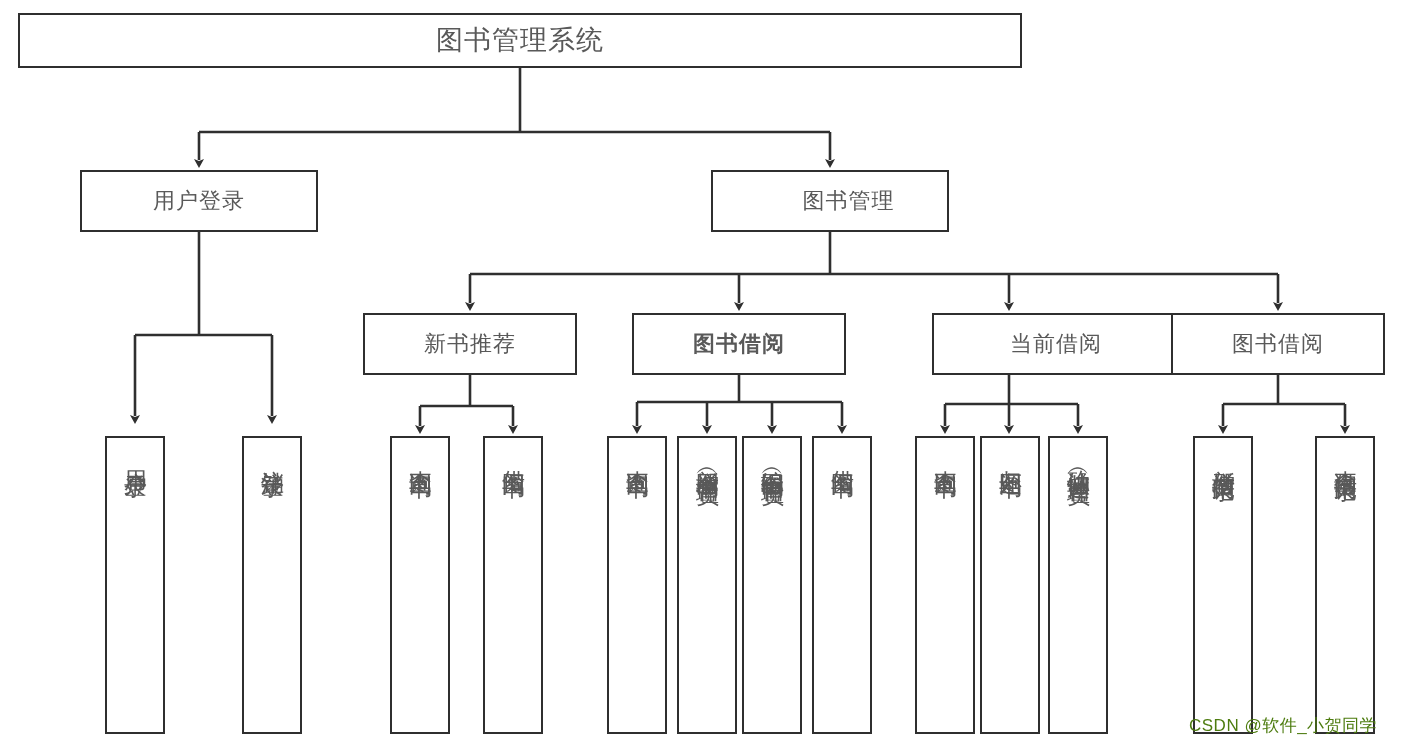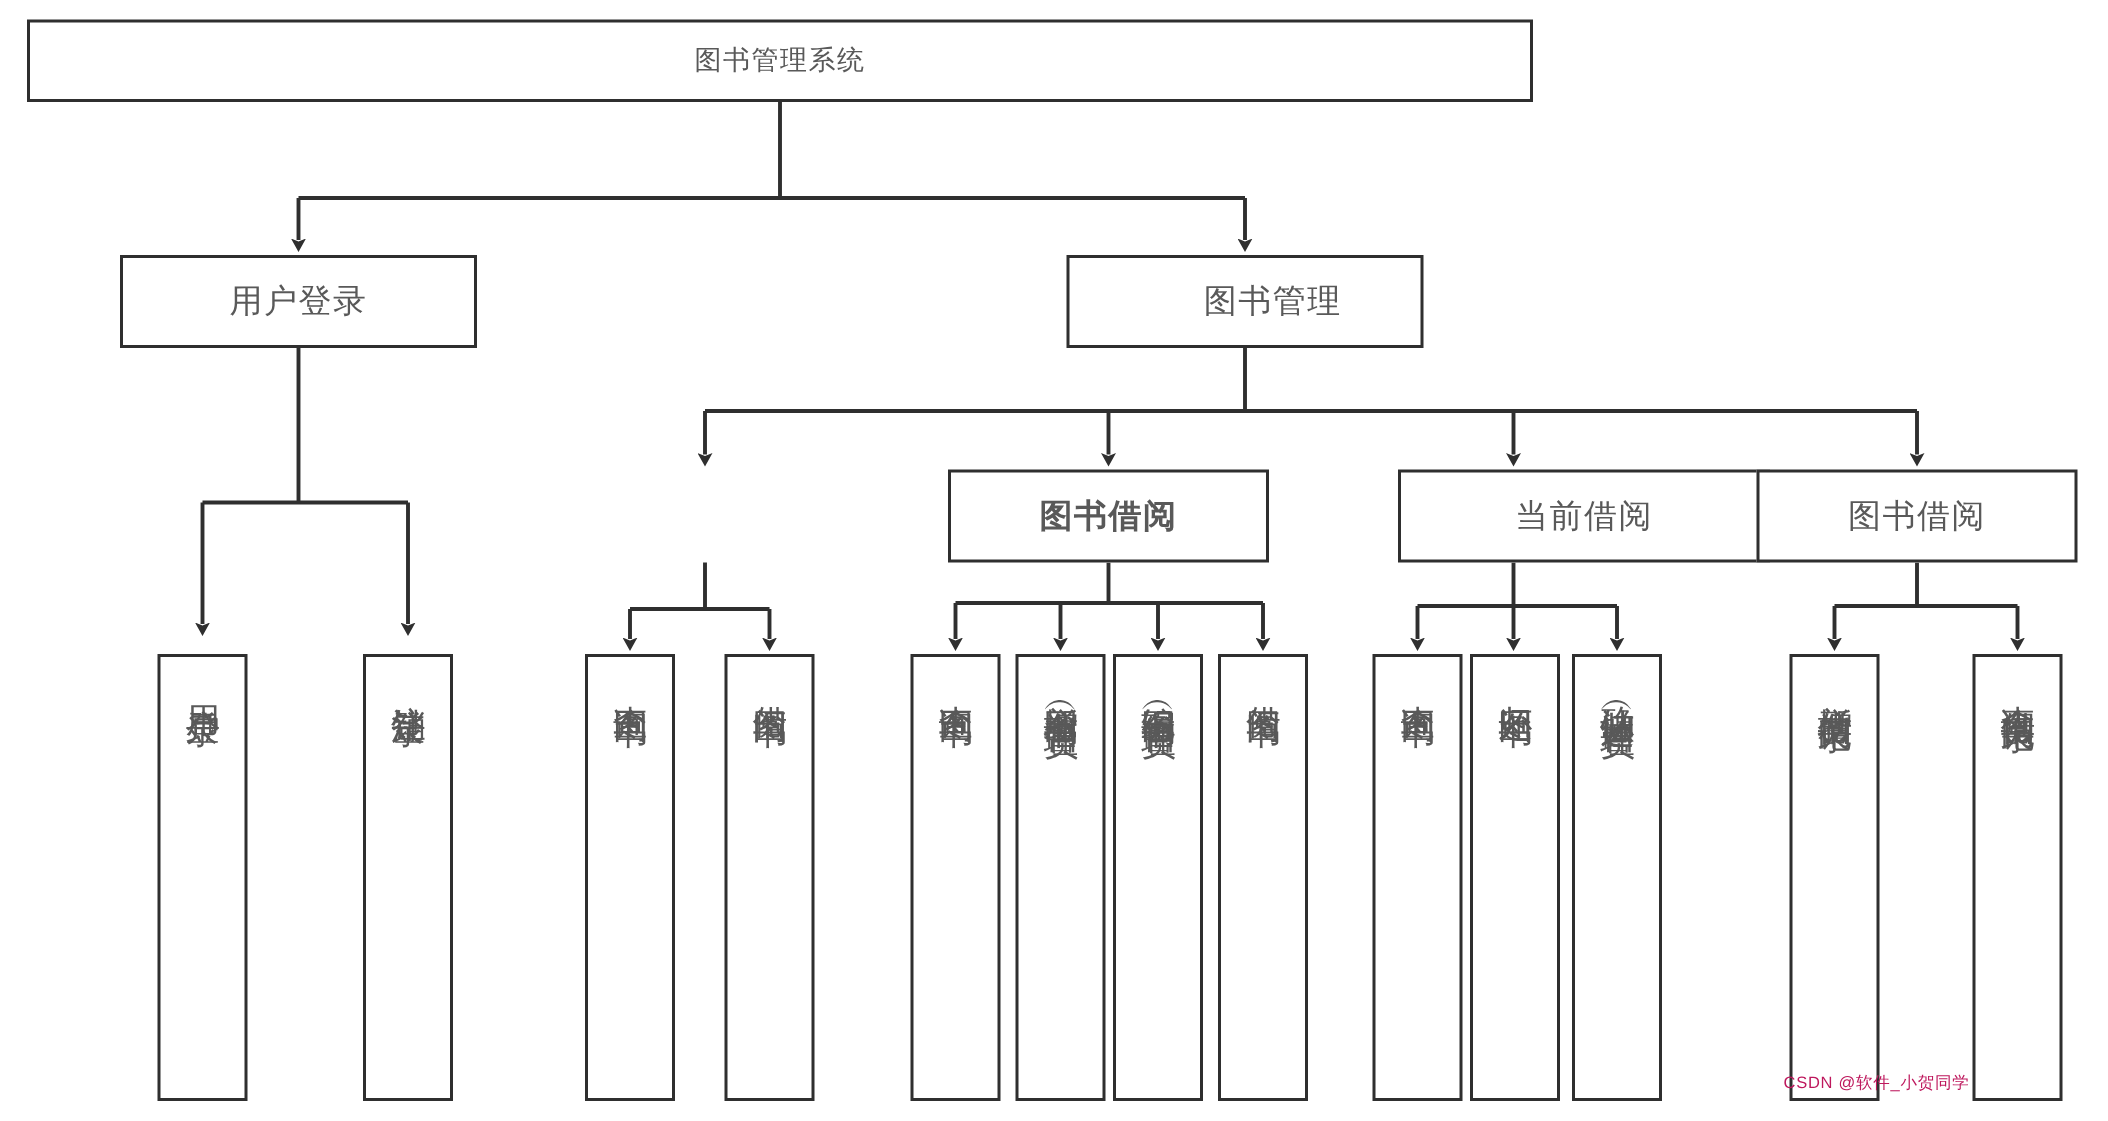--- a/index.html
+++ b/index.html
@@ -49,27 +49,27 @@
   }
   .node.vert .label {
     writing-mode: vertical-rl;
     text-orientation: upright;
     font-size: 23px;
     line-height: 1.12;
     letter-spacing: 2px;
     white-space: normal;
     max-height: 280px;
   }
-  .node.root .label { font-size: 18px; text-align: center; }
+  .node.root .label { font-size: 27px; text-align: center; }
   .watermark {
     position: absolute;
     left: 1189px;
     top: 714px;
-    font-size: 11px;
-    color: #be185d;
+    font-size: 17px;
+    color: #4d7c0f;
     white-space: nowrap;
     letter-spacing: 0.5px;
   }
 </style>
 </head>
 <body>
 
 <div id="canvas">
 
   <svg class="wires" viewBox="0 0 1405 747">
@@ -128,20 +128,23 @@
   </div>
 
   <div class="node" style="left:80px; top:170px; width:238px; height:62px;">
     <span class="label">用户登录</span>
   </div>
 
   <div class="node" style="left:711px; top:170px; width:238px; height:62px;padding-left:37px;">
     <span class="label">图书管理</span>
   </div>
 
+  <div class="node" style="left:363px; top:313px; width:214px; height:62px;">
+    <span class="label">新书推荐</span>
+  </div>
 
   <div class="node" style="left:632px; top:313px; width:214px; height:62px;font-weight:bold;">
     <span class="label">图书借阅</span>
   </div>
 
   <div class="node" style="left:902px; top:313px; width:248px; height:62px;margin-left:30px;">
     <span class="label">当前借阅</span>
   </div>
 
   <div class="node" style="left:1171px; top:313px; width:214px; height:62px;">

